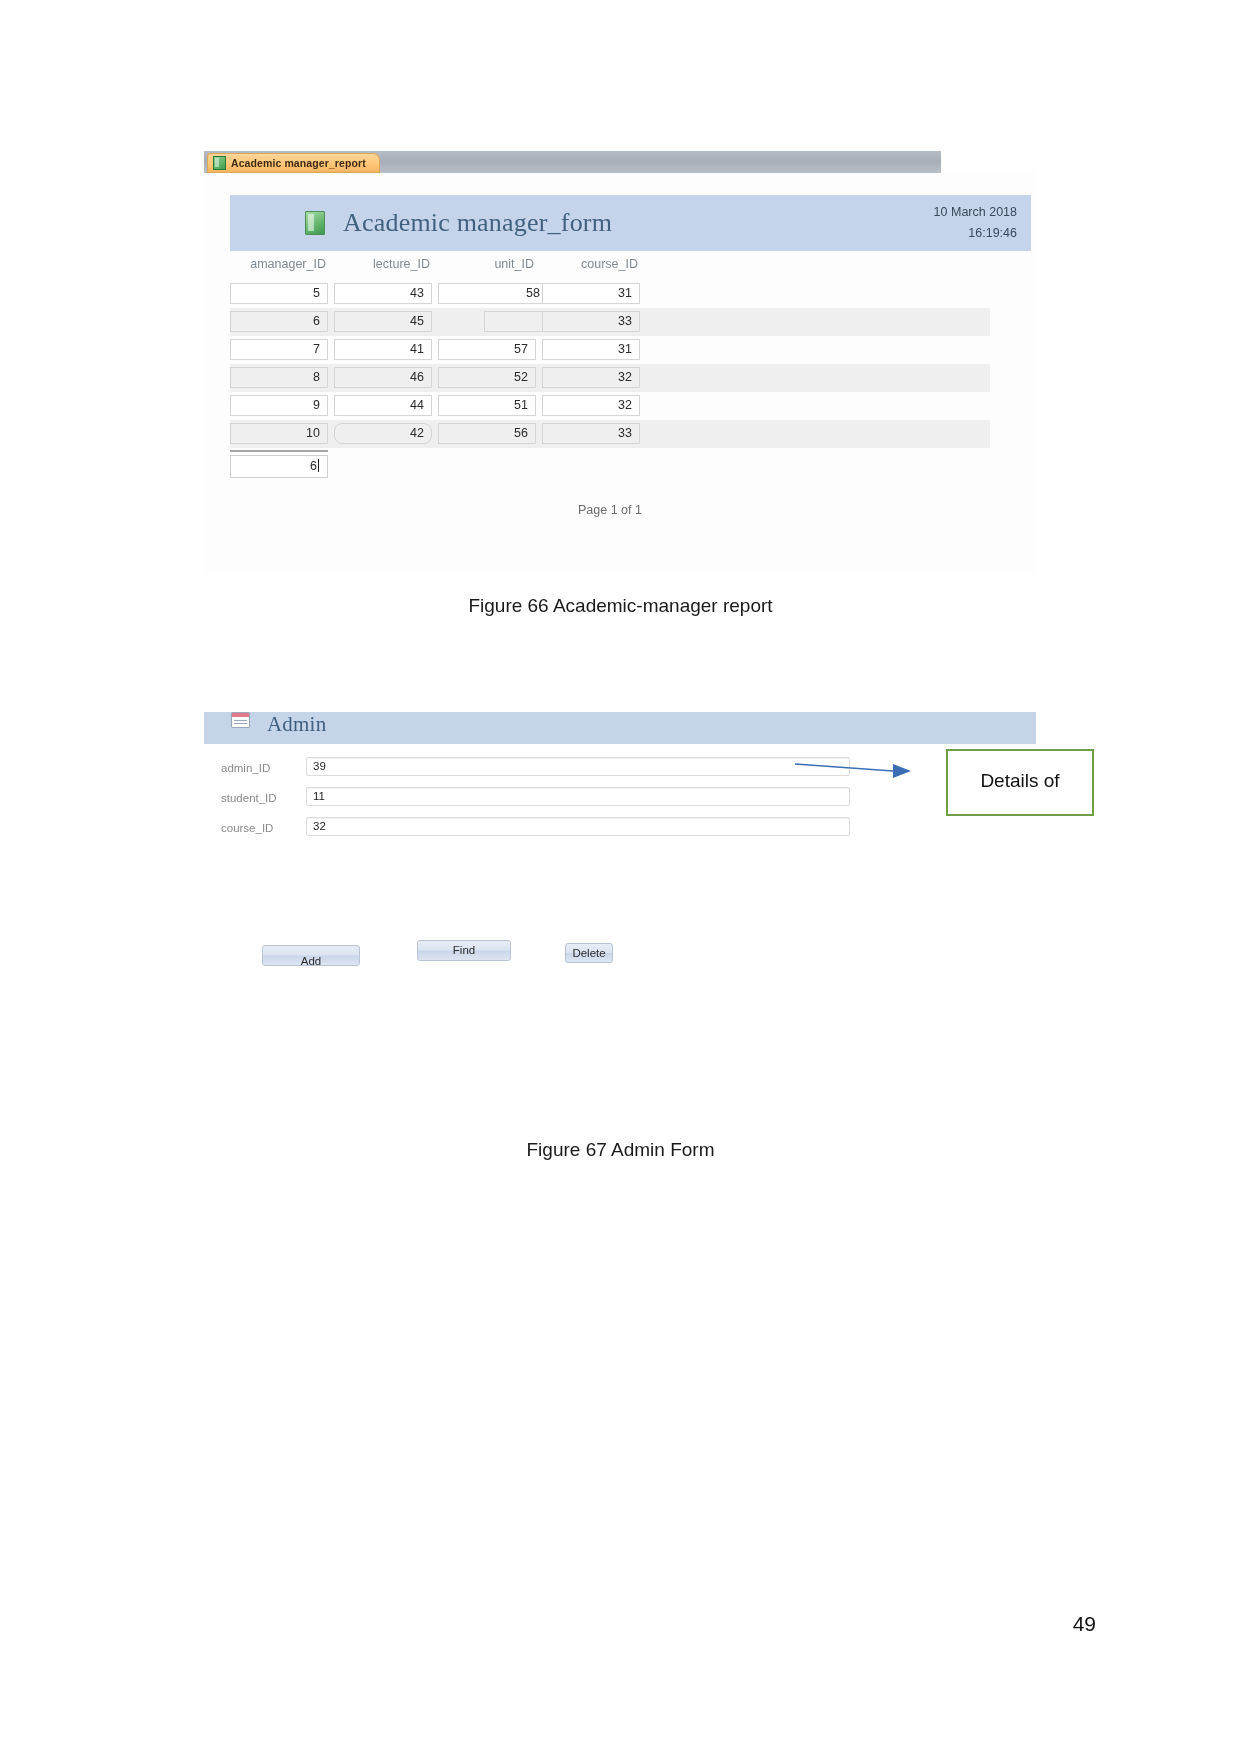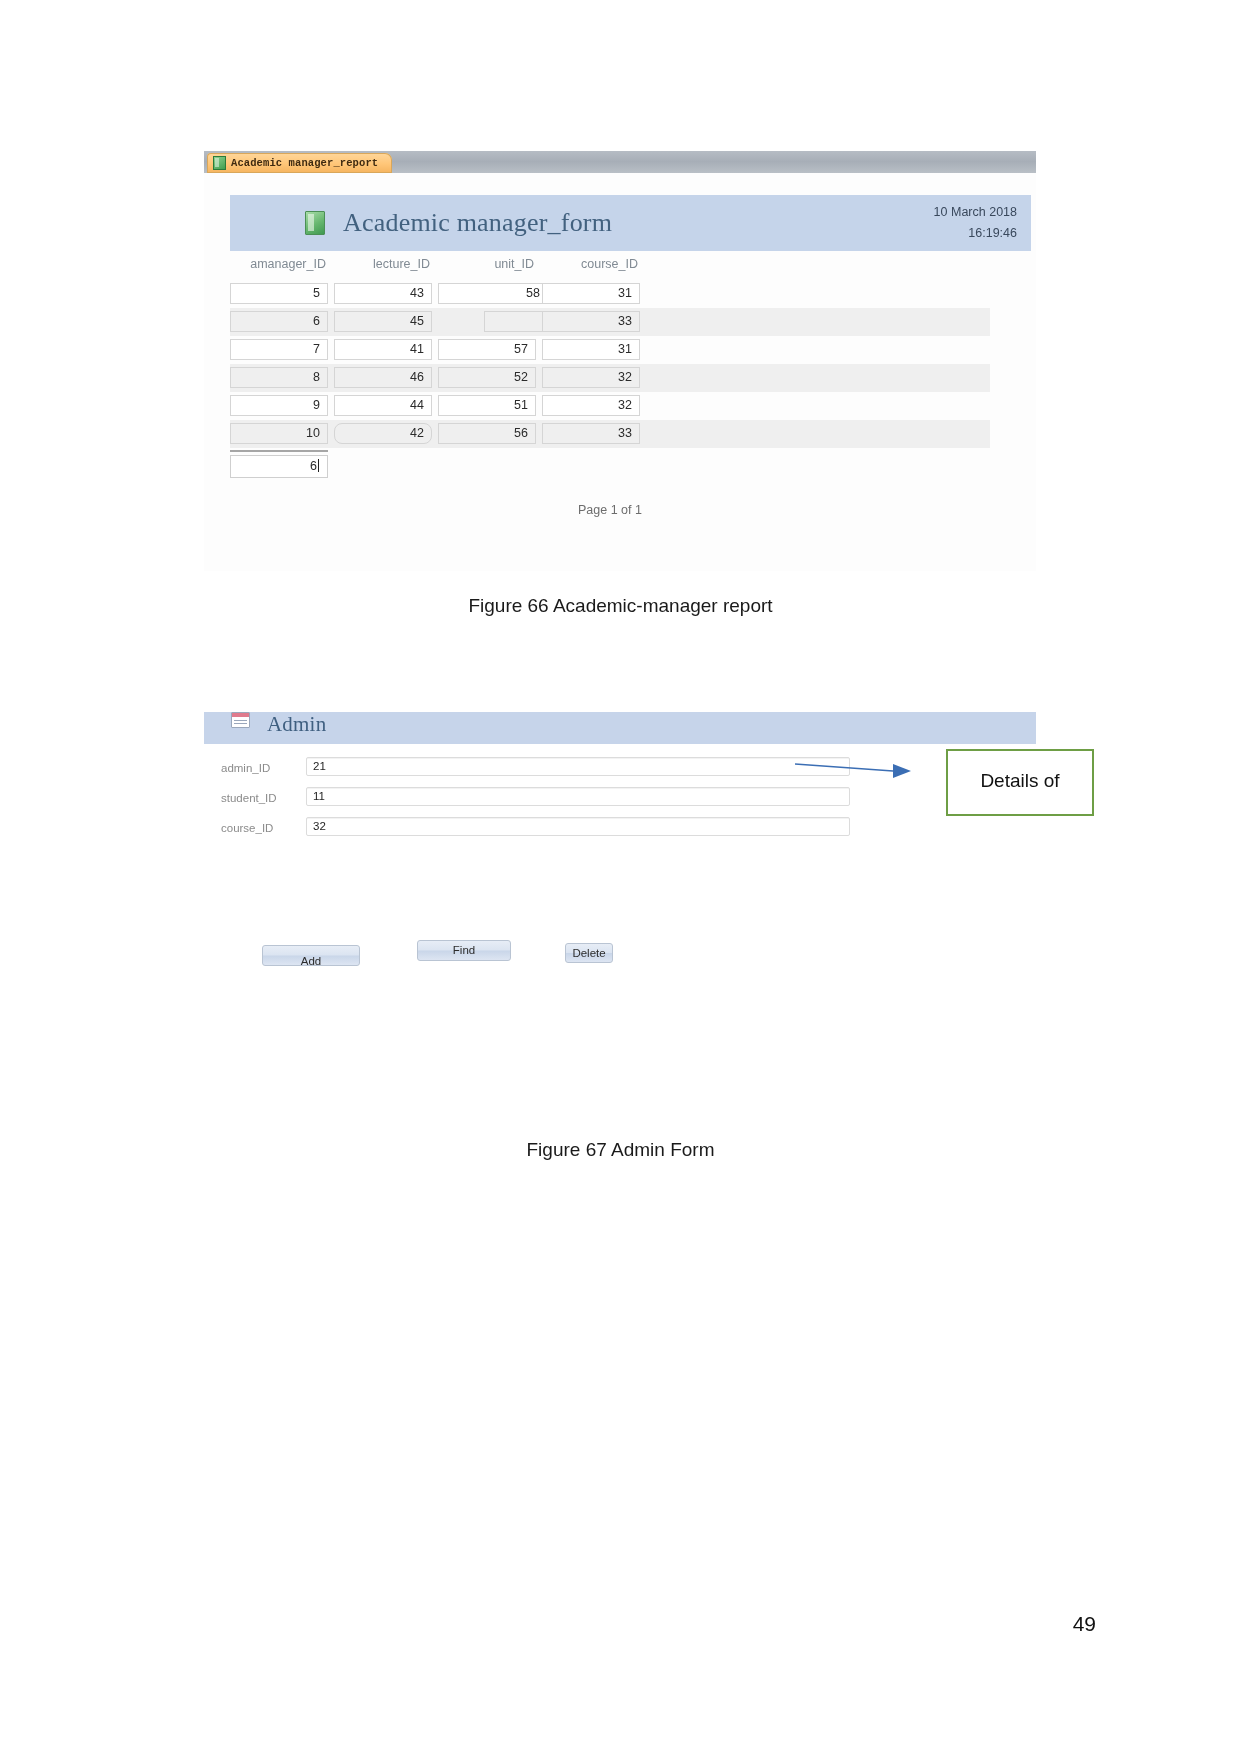--- a/index.html
+++ b/index.html
@@ -21,25 +21,24 @@
     position: absolute;
     left: 204px;
     top: 151px;
     width: 832px;
     height: 420px;
     background: #ffffff;
   }
   .report-tabbar {
     position: absolute;
     left: 0; top: 0;
-    width: 832px;
+    width: 737px;
     height: 22px;
     background: linear-gradient(180deg, #b6bcc4 0%, #a7aeb7 48%, #b9bfc6 100%);
     border-bottom: 1px solid #9aa1aa;
-    font-family: Liberation Mono, monospace;
   }
   .report-tab {
     position: absolute;
     left: 3px; top: 2px;
     height: 20px;
     padding: 0 14px 0 6px;
     background: linear-gradient(180deg, #ffd79b 0%, #ffc678 55%, #f5b45f 100%);
     border-top-left-radius: 4px;
     border-top-right-radius: 7px;
     display: flex;
@@ -443,21 +442,21 @@
 <div class="admin-shot">
 
   <div class="admin-header">
     <span class="admin-header-icon"></span>
     <span class="admin-title">Admin</span>
   </div>
 
   <div class="admin-fields">
     <div class="admin-row">
       <span class="admin-label">admin_ID</span>
-      <div class="admin-input">21</div>
+      <div class="admin-input">39</div>
     </div>
     <div class="admin-row">
       <span class="admin-label">student_ID</span>
       <div class="admin-input">11</div>
     </div>
     <div class="admin-row">
       <span class="admin-label">course_ID</span>
       <div class="admin-input">32</div>
     </div>
   </div>

